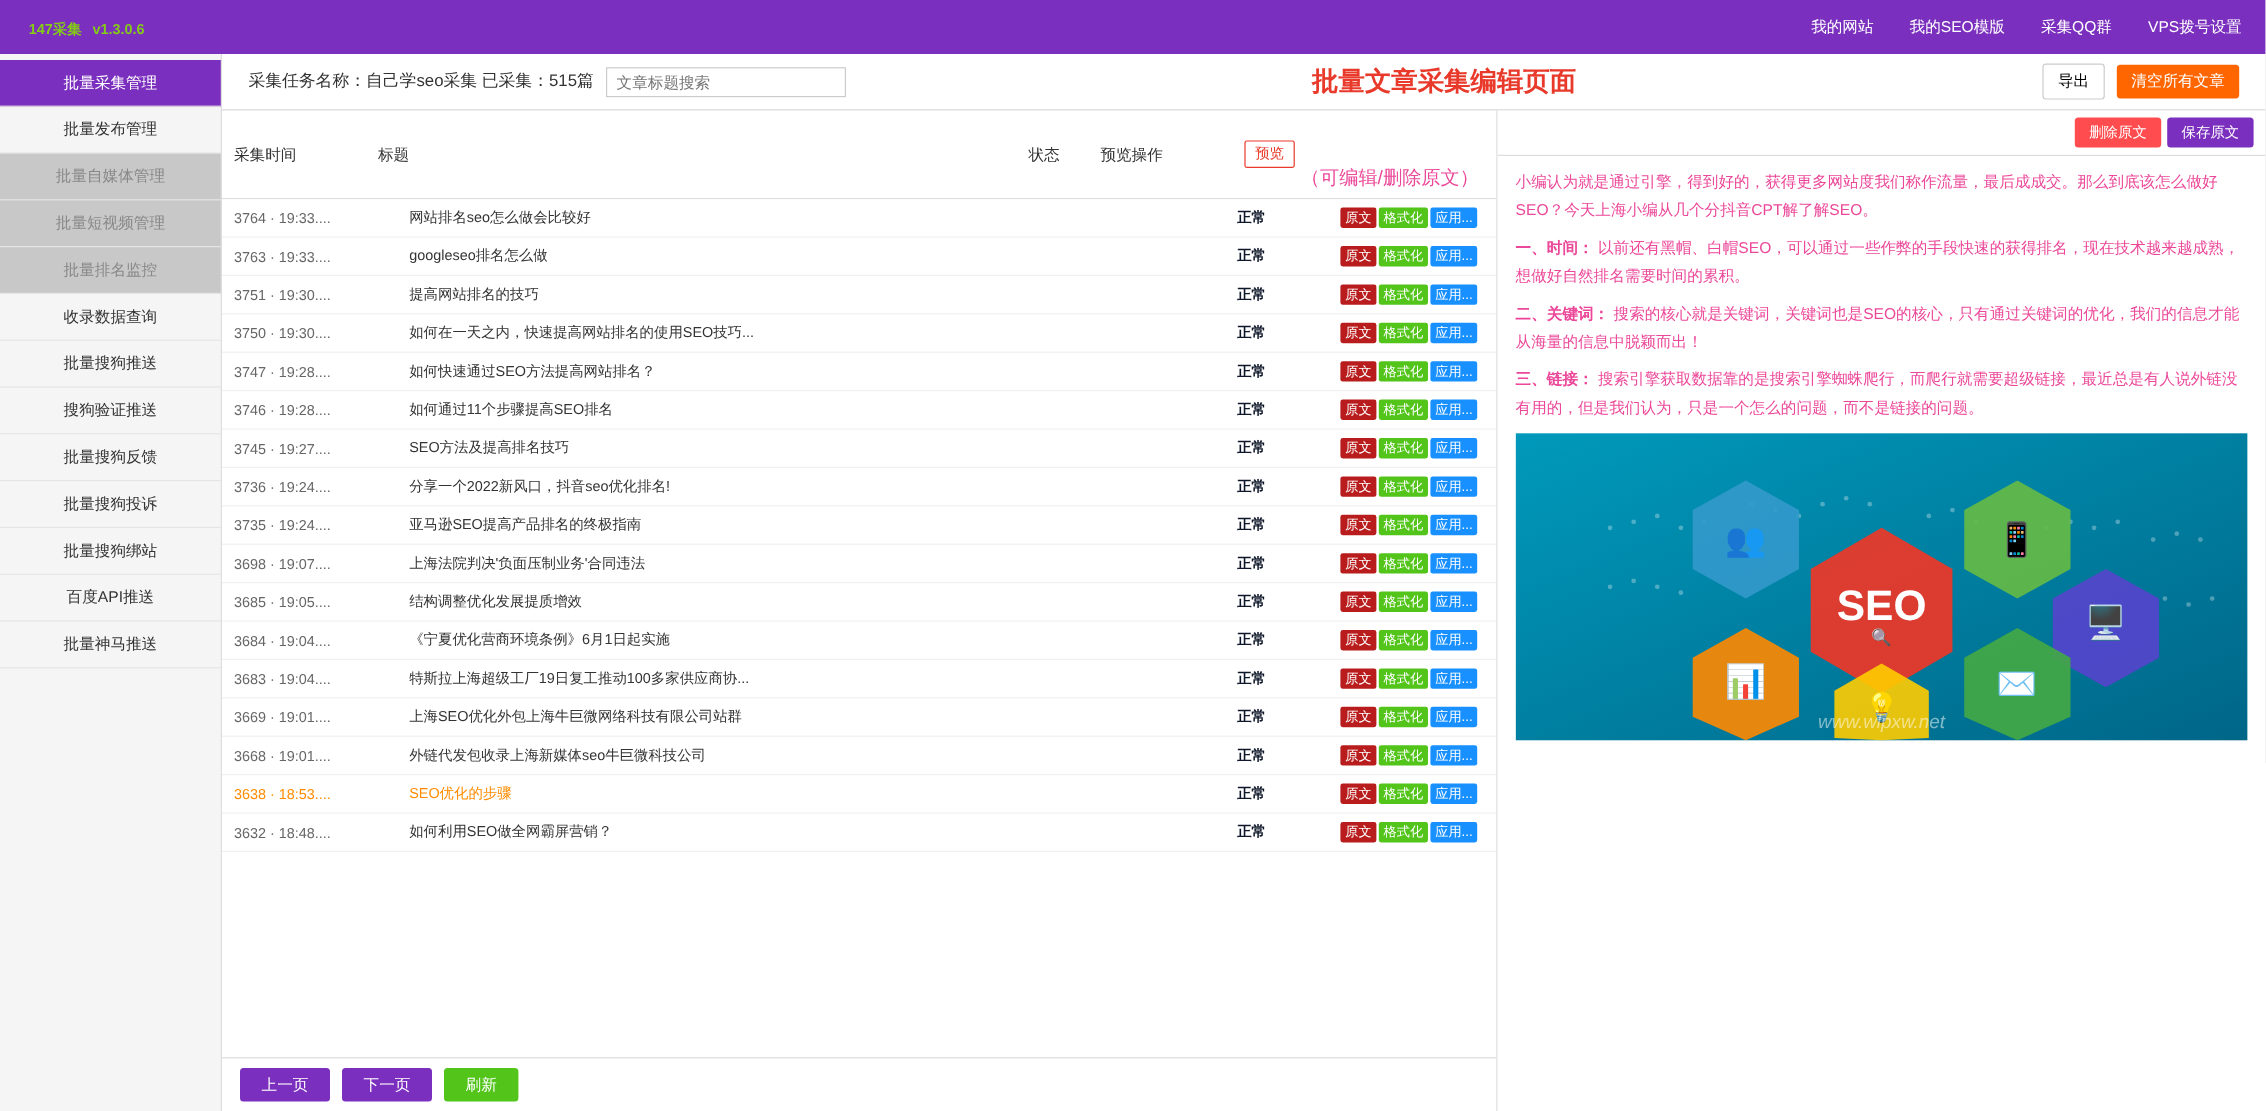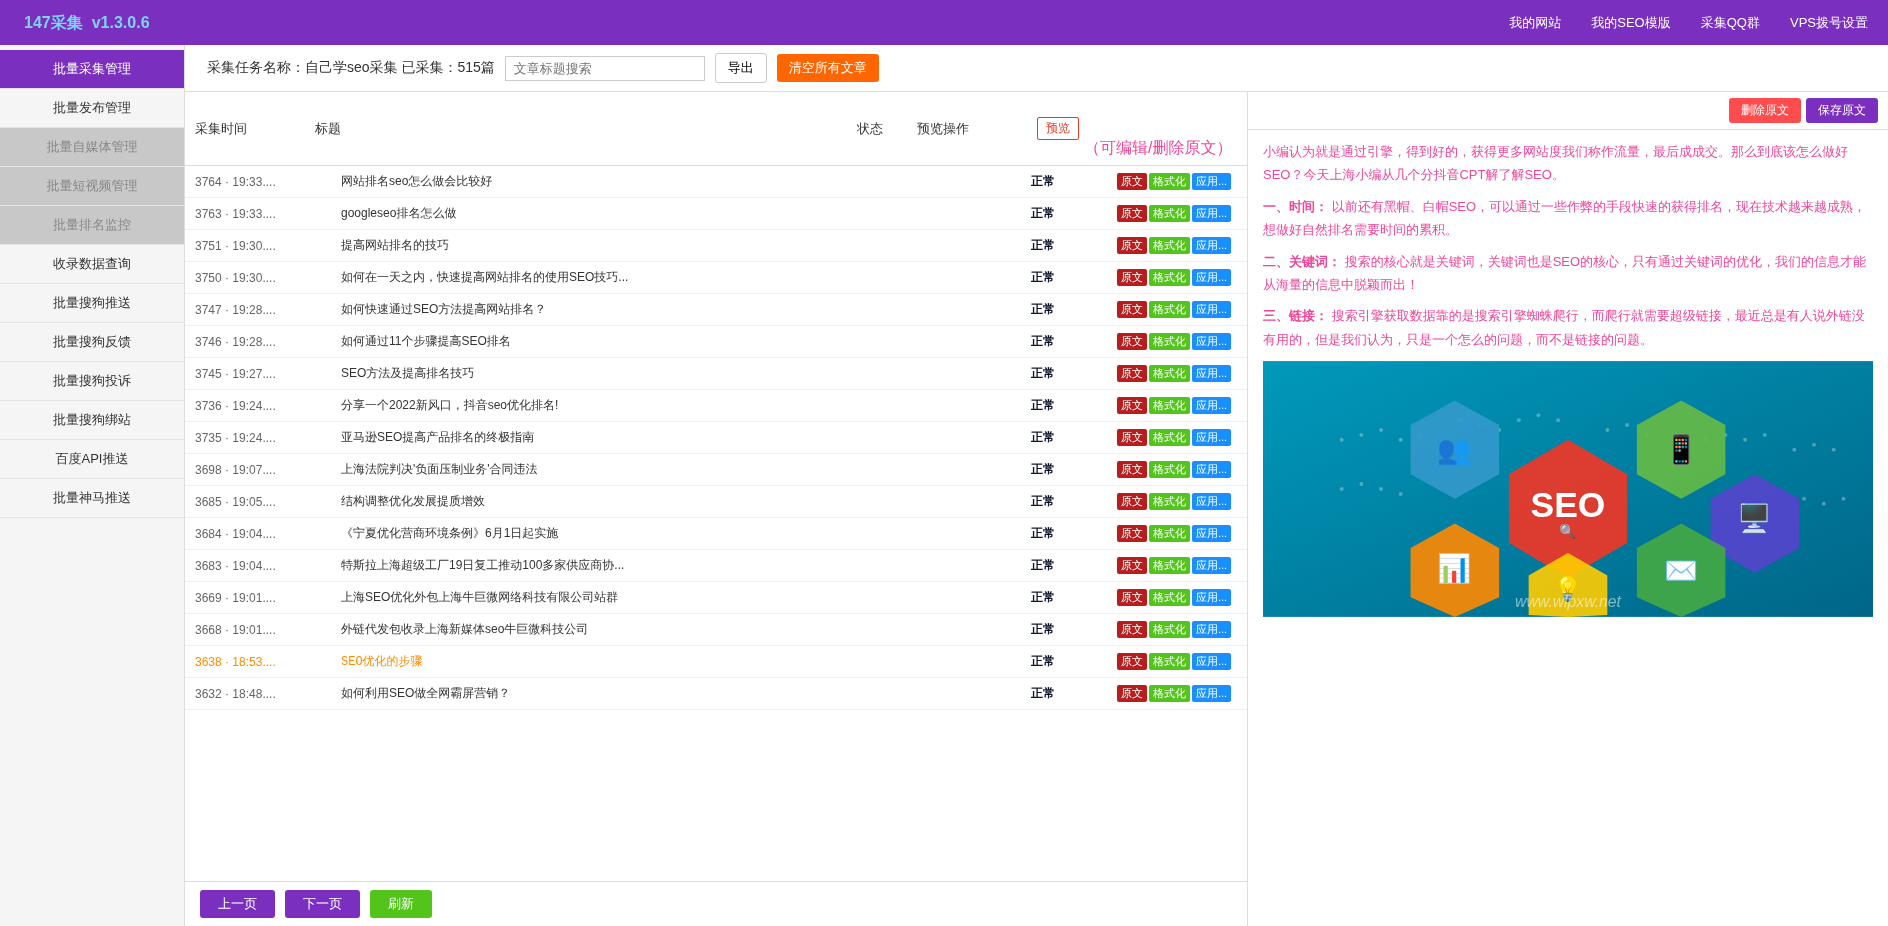--- a/index.html
+++ b/index.html
@@ -8,21 +8,21 @@
     
     .header {
       background: #7b2fbe;
       color: white;
       display: flex;
       align-items: center;
       padding: 0 20px;
       height: 45px;
     }
     .header-logo { font-size: 18px; font-weight: bold; color: white; flex: 1; }
-    .header-logo span { font-size: 16px; color: #7dd3fc; margin-left: 4px; }
+    .header-logo span { font-size: 12px; color: #84cc16; margin-left: 4px; }
     .header-nav { display: flex; gap: 30px; }
     .header-nav a { color: white; text-decoration: none; font-size: 13px; cursor: pointer; }
 
     
     .layout { display: flex; height: calc(926px - 45px); }
 
     
     .sidebar {
       width: 185px;
       background: #f5f5f5;
@@ -132,21 +132,21 @@
       align-items: center;
       padding: 5px 10px;
       border-bottom: 1px solid #f0f0f0;
       min-height: 32px;
       gap: 26px;
     }
     .table-row.highlighted { color: #ff8c00; }
     .table-row .col-time { width: 120px; font-size: 12px; color: #666; white-space: nowrap; overflow: hidden; text-overflow: ellipsis; }
     .table-row.highlighted .col-time { color: #ff8c00; }
     .table-row .col-title { flex: 1; font-size: 12px; color: #333; white-space: nowrap; overflow: hidden; text-overflow: ellipsis; padding-right: 5px; }
-    .table-row.highlighted .col-title { color: #ff8c00; font-family: Liberation Mono, monospace; }
+    .table-row.highlighted .col-title { color: #ff8c00; }
     .table-row .col-status { width: 60px; font-size: 12px; color: #0f172a; font-weight: bold; }
     .table-row .col-ops { width: 120px; display: flex; gap: 2px; }
 
     .btn-tag {
       padding: 1px 4px;
       font-size: 11px;
       border: none;
       cursor: pointer;
       border-radius: 2px;
       color: white;
@@ -255,32 +255,34 @@
 <div class="layout">
 
   <div class="sidebar">
     <div class="sidebar-item active">批量采集管理</div>
     <div class="sidebar-item">批量发布管理</div>
     <div class="sidebar-item disabled">批量自媒体管理</div>
     <div class="sidebar-item disabled">批量短视频管理</div>
     <div class="sidebar-item disabled">批量排名监控</div>
     <div class="sidebar-item">收录数据查询</div>
     <div class="sidebar-item">批量搜狗推送</div>
+    <div class="sidebar-item">搜狗验证推送</div>
     <div class="sidebar-item">批量搜狗反馈</div>
     <div class="sidebar-item">批量搜狗投诉</div>
     <div class="sidebar-item">批量搜狗绑站</div>
     <div class="sidebar-item">百度API推送</div>
     <div class="sidebar-item">批量神马推送</div>
   </div>
 
   <div class="main">
 
     <div class="topbar">
       <span class="topbar-title">采集任务名称：自己学seo采集 已采集：515篇</span>
       <input class="topbar-search" type="text" placeholder="文章标题搜索" style="">
+      <span class="topbar-heading">批量文章采集编辑页面</span>
       <button class="btn-export">导出</button>
       <button class="btn-clear">清空所有文章</button>
     </div>
 
     <div class="content-area">
 
       <div class="table-section">
 
         <div class="table-controls">
           <div class="table-col-time">采集时间</div>

